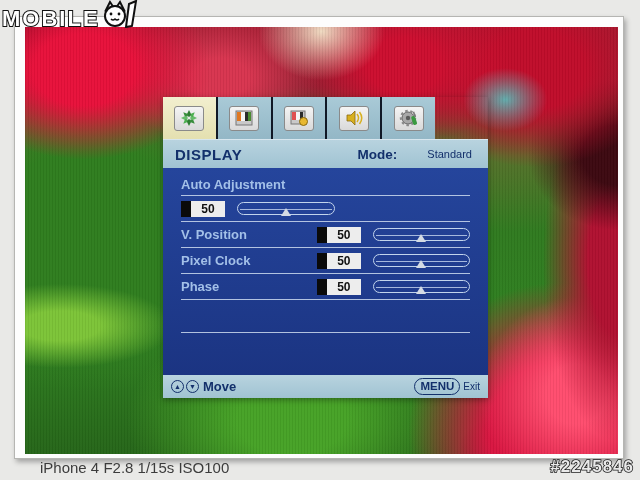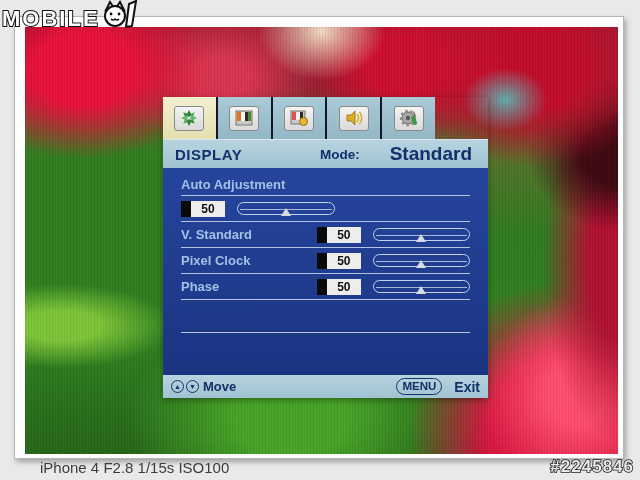--- a/index.html
+++ b/index.html
@@ -63,21 +63,21 @@
   .osd-tab.selected { background:linear-gradient(#f2efcf,#e4e0b0); }
   .tab-btn { width:30px; height:25px; background:linear-gradient(#f4f4f4,#d9d9d9);
              border:1px solid #8a8a8a; border-radius:3px;
              display:flex; align-items:center; justify-content:center; }
 
   .osd-header { height:24px; background:linear-gradient(#b8d3df,#a0c3d2);
                 display:flex; align-items:center; padding:14px 12px;
                 border-top:1px solid #d7e6ee; }
   .osd-title { font-size:15px; font-weight:bold; color:#13306b; letter-spacing:.5px; margin-right:auto; }
   .osd-mode-label { font-size:13.5px; font-weight:bold; color:#13306b; margin-right:30px; }
-  .osd-mode-value { font-size:19px; font-weight:bold; color:#13306b; margin-right:4px; }
+  .osd-mode-value { font-size:11px; font-weight:normal; color:#13306b; margin-right:4px; }
 
   .osd-body { height:207px; background:linear-gradient(#25459c,#1b3482); padding:5px 18px 0 18px; }
   .sep { height:1px; background:rgba(205,218,238,.85); }
   .auto-row { height:22px; display:flex; align-items:center; cursor:pointer; }
   .menu-row { height:25px; display:flex; align-items:center; cursor:pointer; }
   .row-label { width:137px; font-size:13px; font-weight:bold; color:#a3c0e8; }
   .val-box { width:44px; height:16px; display:flex; border-radius:0; overflow:hidden; }
   .val-cap { width:10px; background:#0a0a0a; }
   .val-num { flex:1; background:#ededed; color:#111; font-size:12px; font-weight:bold;
              text-align:center; line-height:16px; }
@@ -92,21 +92,21 @@
   .spacer2 { height:22px; }
 
   .osd-footer { height:23px; background:linear-gradient(#b8d3df,#a0c3d2);
                 display:flex; align-items:center; padding:0 8px; }
   .key-circle { width:13px; height:13px; border:1.3px solid #13306b; border-radius:50%;
                 display:inline-flex; align-items:center; justify-content:center;
                 font-size:7px; color:#13306b; margin-right:2px; }
   .move-label { font-size:13px; font-weight:bold; color:#13306b; margin-left:2px; margin-right:auto;text-align:center; }
   .menu-pill { border:1.4px solid #13306b; border-radius:9px; padding:0 5px;
                font-size:11.5px; font-weight:bold; color:#13306b; line-height:15px; }
-  .exit-label { font-size:14px; font-weight:bold; color:#13306b; margin-left:12px; }
+  .exit-label { font-size:10px; font-weight:normal; color:#13306b; margin-left:3px; }
 </style>
 </head>
 <body>
 
 <div class="frame"></div>
 <div class="photo"></div>
 
 <div class="logo">
   <span class="logo-text">MOBILE</span>
   <span class="logo-badge">
@@ -204,21 +204,21 @@
           <span class="val-cap"></span>
           <span class="val-num">50</span>
         </span>
       <span class="slider">
           <span class="thumb" style="left: 50%;"></span>
         </span>
     </div>
     <div class="sep"></div>
 
     <div class="menu-row">
-      <span class="row-label">V. Standard</span>
+      <span class="row-label">V. Position</span>
       <span class="val-box">
           <span class="val-cap"></span>
           <span class="val-num">50</span>
         </span>
       <span class="slider">
           <span class="thumb" style="left: 50%;"></span>
         </span>
     </div>
     <div class="sep"></div>
 

